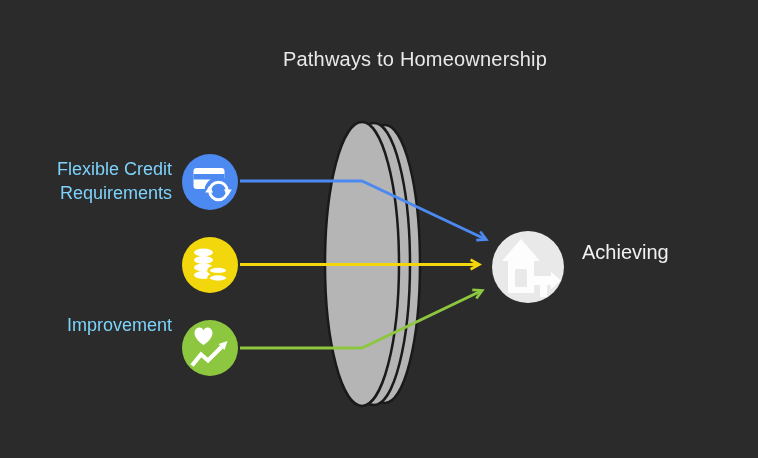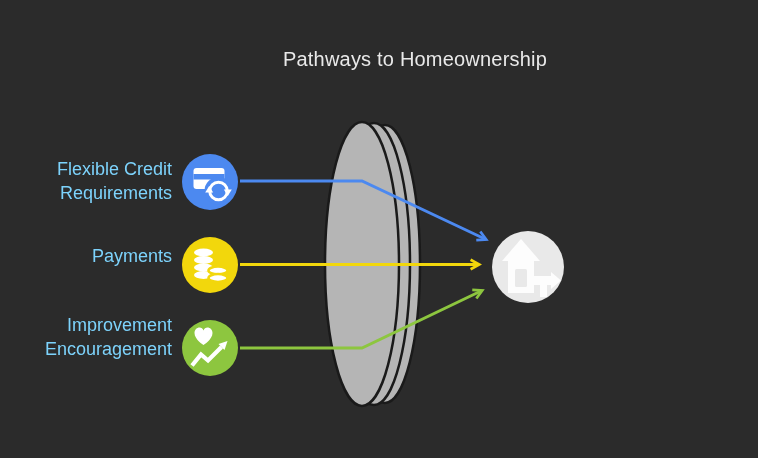--- a/index.html
+++ b/index.html
@@ -83,39 +83,37 @@
       <g stroke="#ffffff" stroke-width="3" fill="none">
         <path d="M 27.7,37 A 8.8,8.8 0 0 1 45.3,37"></path>
         <path d="M 45.3,37 A 8.8,8.8 0 0 1 27.7,37"></path>
         <polygon points="41.8,35.5 49.8,35.5 45.8,42" fill="#ffffff" stroke="none"></polygon>
         <polygon points="23.2,38.5 31.2,38.5 27.2,32" fill="#ffffff" stroke="none"></polygon>
       </g>
     </svg>
   </div>
 
   <div class="item-label label-2">
-    <span>Payments</span>
   </div>
   <div class="item-icon icon-2">
     <svg width="56" height="56" viewBox="0 0 56 56">
       <circle cx="28" cy="28" r="28" fill="#f2d70c"></circle>
       <g fill="#ffffff">
         <ellipse cx="21.5" cy="15.5" rx="9.5" ry="3.9"></ellipse>
         <ellipse cx="21.5" cy="23" rx="9.5" ry="3.9"></ellipse>
         <ellipse cx="21.5" cy="30.5" rx="9.5" ry="3.9"></ellipse>
         <ellipse cx="21.5" cy="38" rx="9.5" ry="3.9"></ellipse>
         <ellipse cx="36" cy="33.5" rx="9.5" ry="3.9" stroke-width="2.5" stroke="#f2d70c"></ellipse>
         <ellipse cx="36" cy="41" rx="9.5" ry="3.9" stroke-width="2.5" stroke="#f2d70c"></ellipse>
       </g>
     </svg>
   </div>
 
   <div class="item-label label-3">
     <span>Improvement</span>
-    <span>Encouragement</span>
   </div>
   <div class="item-icon icon-3">
     <svg width="56" height="56" viewBox="0 0 56 56">
       <circle cx="28" cy="28" r="28" fill="#8dc63f"></circle>
       <path fill="#ffffff" d="M21.5,25 C 21.5,25 12.5,19.5 12.5,13 C 12.5,9.6 15,7.5 17.5,7.5 C 19.4,7.5 20.9,8.6 21.5,10.4 C 22.1,8.6 23.6,7.5 25.5,7.5 C 28,7.5 30.5,9.6 30.5,13 C 30.5,19.5 21.5,25 21.5,25 Z"></path>
       <g>
         <polyline points="10,45.5 19,34.5 26,40.5 39.5,27" fill="none" stroke="#ffffff" stroke-width="4.2"></polyline>
         <polygon points="45.5,21 42.5,30 36.5,24" fill="#ffffff"></polygon>
       </g>
     </svg>
@@ -130,15 +128,16 @@
       </g>
       <rect x="23" y="38" width="12" height="18" rx="1.5" fill="#e9e9e9"></rect>
       <g fill="#fdfdfd">
         <rect x="42" y="45" width="18" height="9"></rect>
         <polygon points="59,41 59,58 69,49.5"></polygon>
         <rect x="48" y="53" width="7" height="13"></rect>
       </g>
     </svg>
   </div>
   <div class="result-label">
+    <span>Achieving</span>
   </div>
 
 </div>
 
 </body></html>

